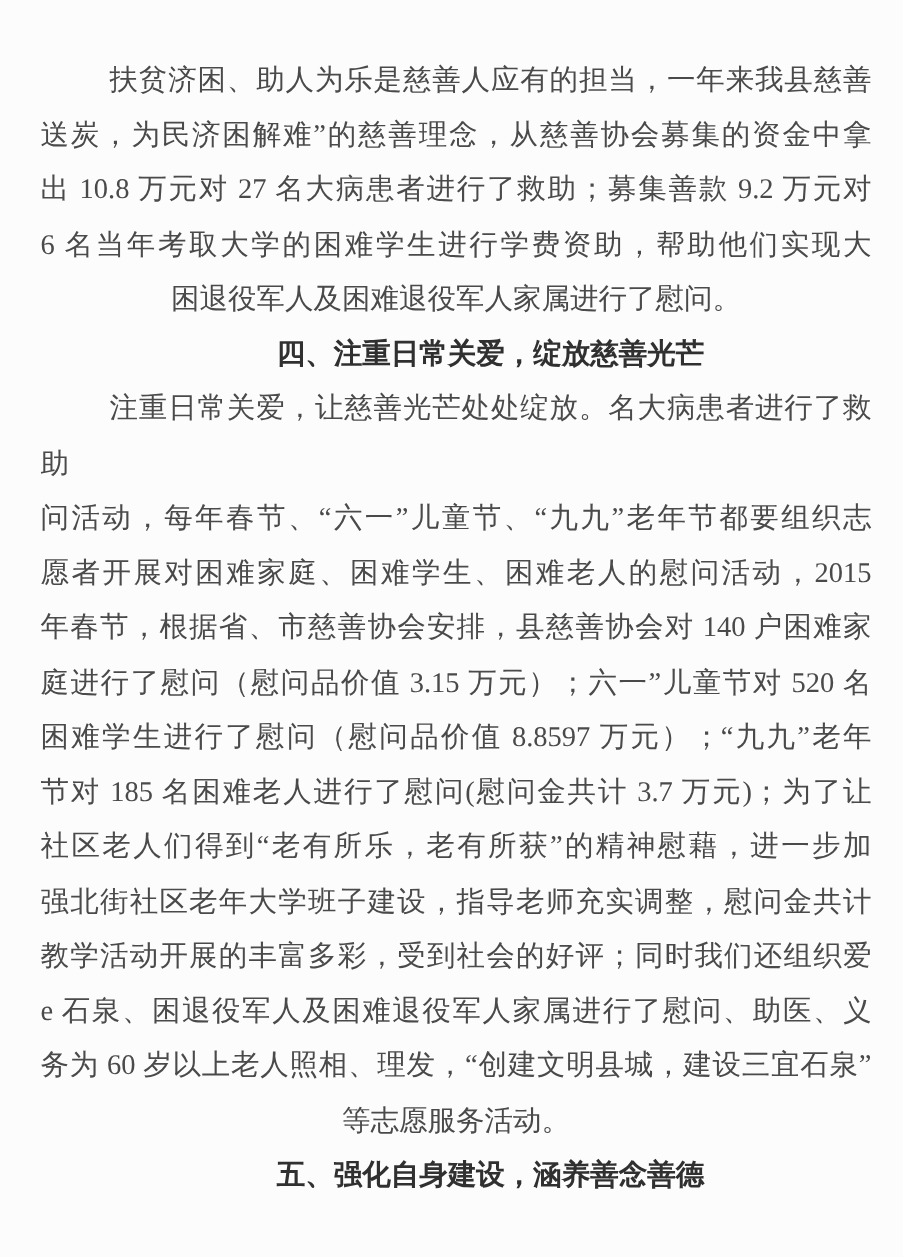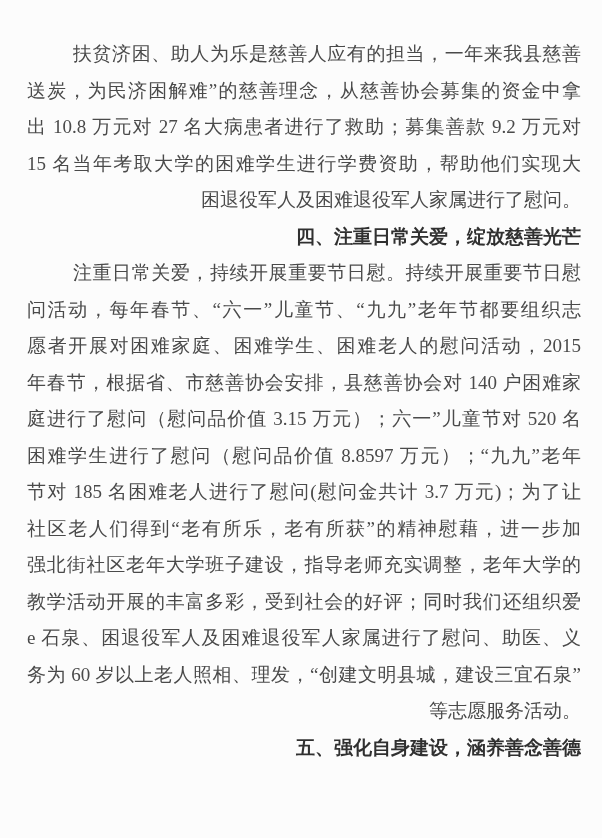--- a/index.html
+++ b/index.html
@@ -19,21 +19,21 @@
     box-sizing: border-box;
     width: 100%;
     height: 100%;
     padding: 36px 21px 18px 27px;
   }
   .line {
     font-family: "Liberation Serif", "DejaVu Serif", serif;
     font-size: 19px;
     line-height: 36.5px;
     color: var(--body-color, #4a4a4a);
-    text-align: right;
+    text-align: center;
     white-space: pre-wrap;
     overflow: hidden;
   }
   .line.justify {
     text-align: justify;
     text-align-last: justify;
     text-justify: inter-character;
   }
   .line.indent {
     text-indent: 46px;
@@ -46,31 +46,31 @@
   }
 </style>
 </head>
 <body>
 
 <div class="page">
   <div class="text-column">
       <div class="line indent justify">扶贫济困、助人为乐是慈善人应有的担当，一年来我县慈善</div>
       <div class="line justify">送炭，为民济困解难”的慈善理念，从慈善协会募集的资金中拿</div>
       <div class="line justify">出 10.8 万元对 27 名大病患者进行了救助；募集善款 9.2 万元对</div>
-      <div class="line justify">15 名当年考取大学的困难学生进行学费资助，帮助他们实现大</div>
+      <div class="line justify">6 名当年考取大学的困难学生进行学费资助，帮助他们实现大</div>
       <div class="line">困退役军人及困难退役军人家属进行了慰问。</div>
       <div class="line heading indent">四、注重日常关爱，绽放慈善光芒</div>
-      <div class="line indent justify">注重日常关爱，持续开展重要节日慰。持续开展重要节日慰</div>
+      <div class="line indent justify">注重日常关爱，让慈善光芒处处绽放。名大病患者进行了救助</div>
       <div class="line justify">问活动，每年春节、“六一”儿童节、“九九”老年节都要组织志</div>
       <div class="line justify">愿者开展对困难家庭、困难学生、困难老人的慰问活动，2015</div>
       <div class="line justify">年春节，根据省、市慈善协会安排，县慈善协会对 140 户困难家</div>
       <div class="line justify">庭进行了慰问（慰问品价值 3.15 万元）；六一”儿童节对 520 名</div>
       <div class="line justify">困难学生进行了慰问（慰问品价值 8.8597 万元）；“九九”老年</div>
       <div class="line justify">节对 185 名困难老人进行了慰问(慰问金共计 3.7 万元)；为了让</div>
       <div class="line justify">社区老人们得到“老有所乐，老有所获”的精神慰藉，进一步加</div>
-      <div class="line justify">强北街社区老年大学班子建设，指导老师充实调整，老年大学的</div>
+      <div class="line justify">强北街社区老年大学班子建设，指导老师充实调整，慰问金共计</div>
       <div class="line justify">教学活动开展的丰富多彩，受到社会的好评；同时我们还组织爱</div>
       <div class="line justify">e 石泉、困退役军人及困难退役军人家属进行了慰问、助医、义</div>
       <div class="line justify">务为 60 岁以上老人照相、理发，“创建文明县城，建设三宜石泉”</div>
       <div class="line">等志愿服务活动。</div>
       <div class="line heading indent">五、强化自身建设，涵养善念善德</div>
     </div>
 </div>
 
 </body></html>

